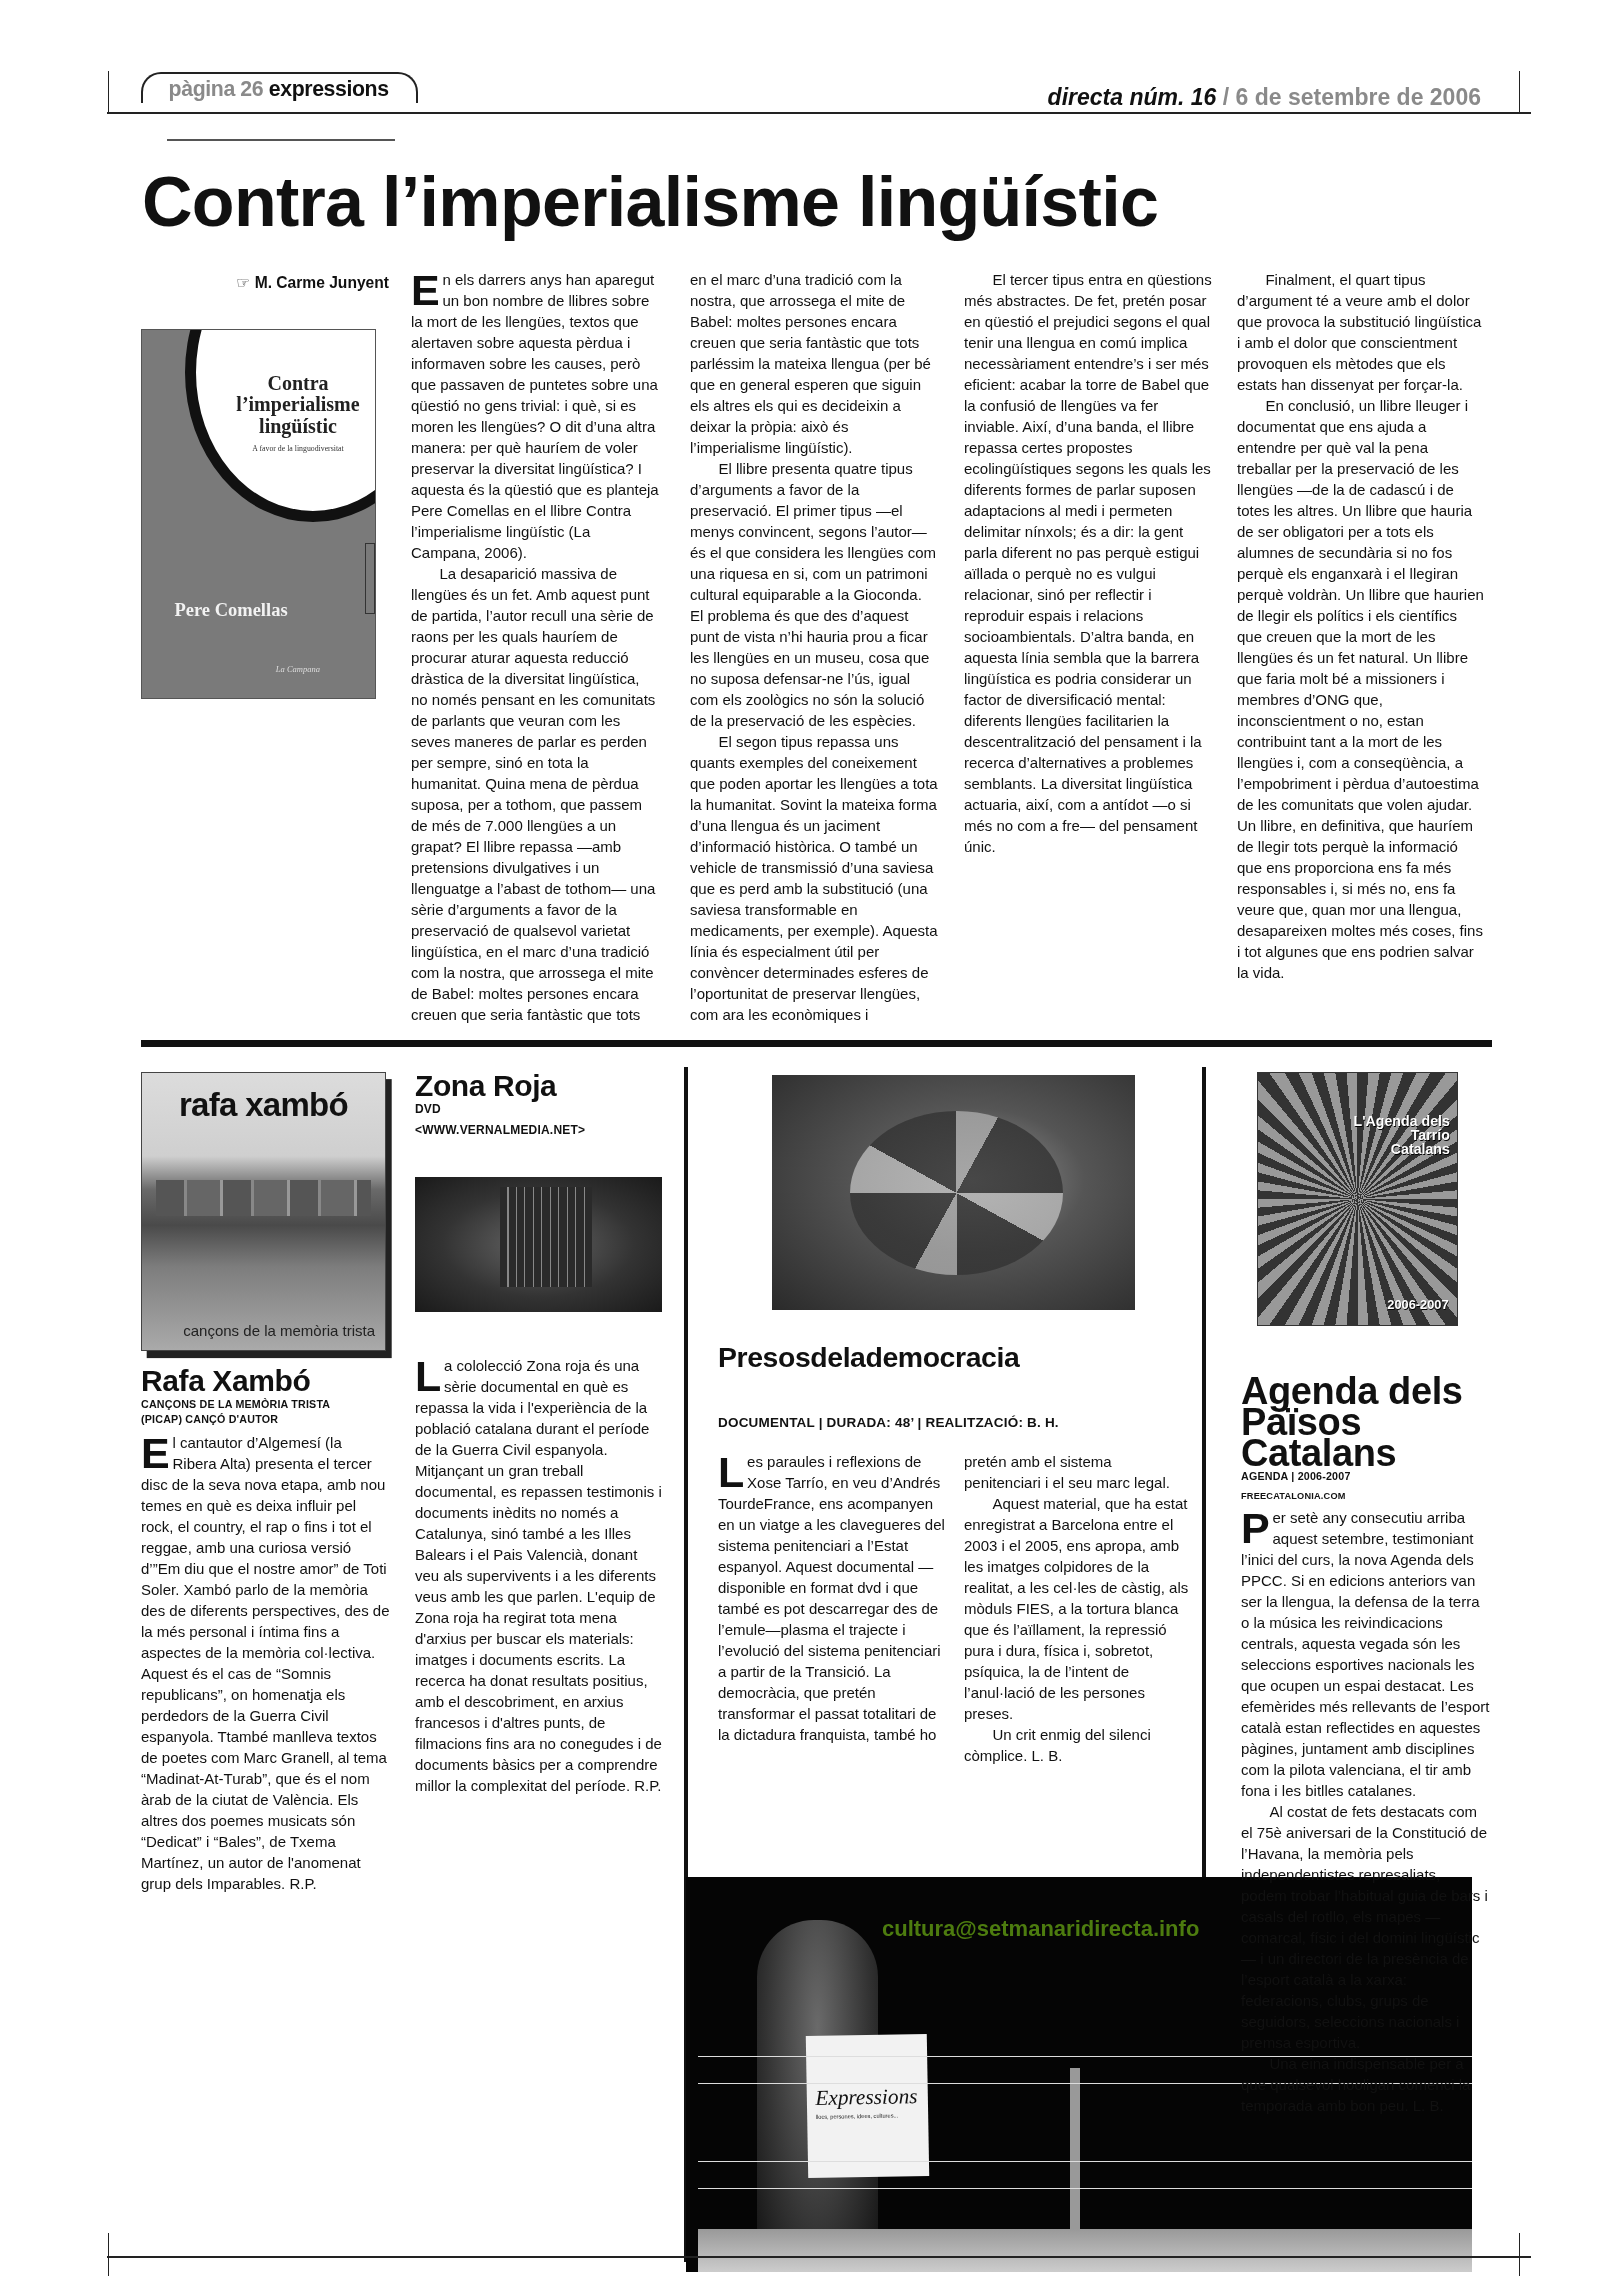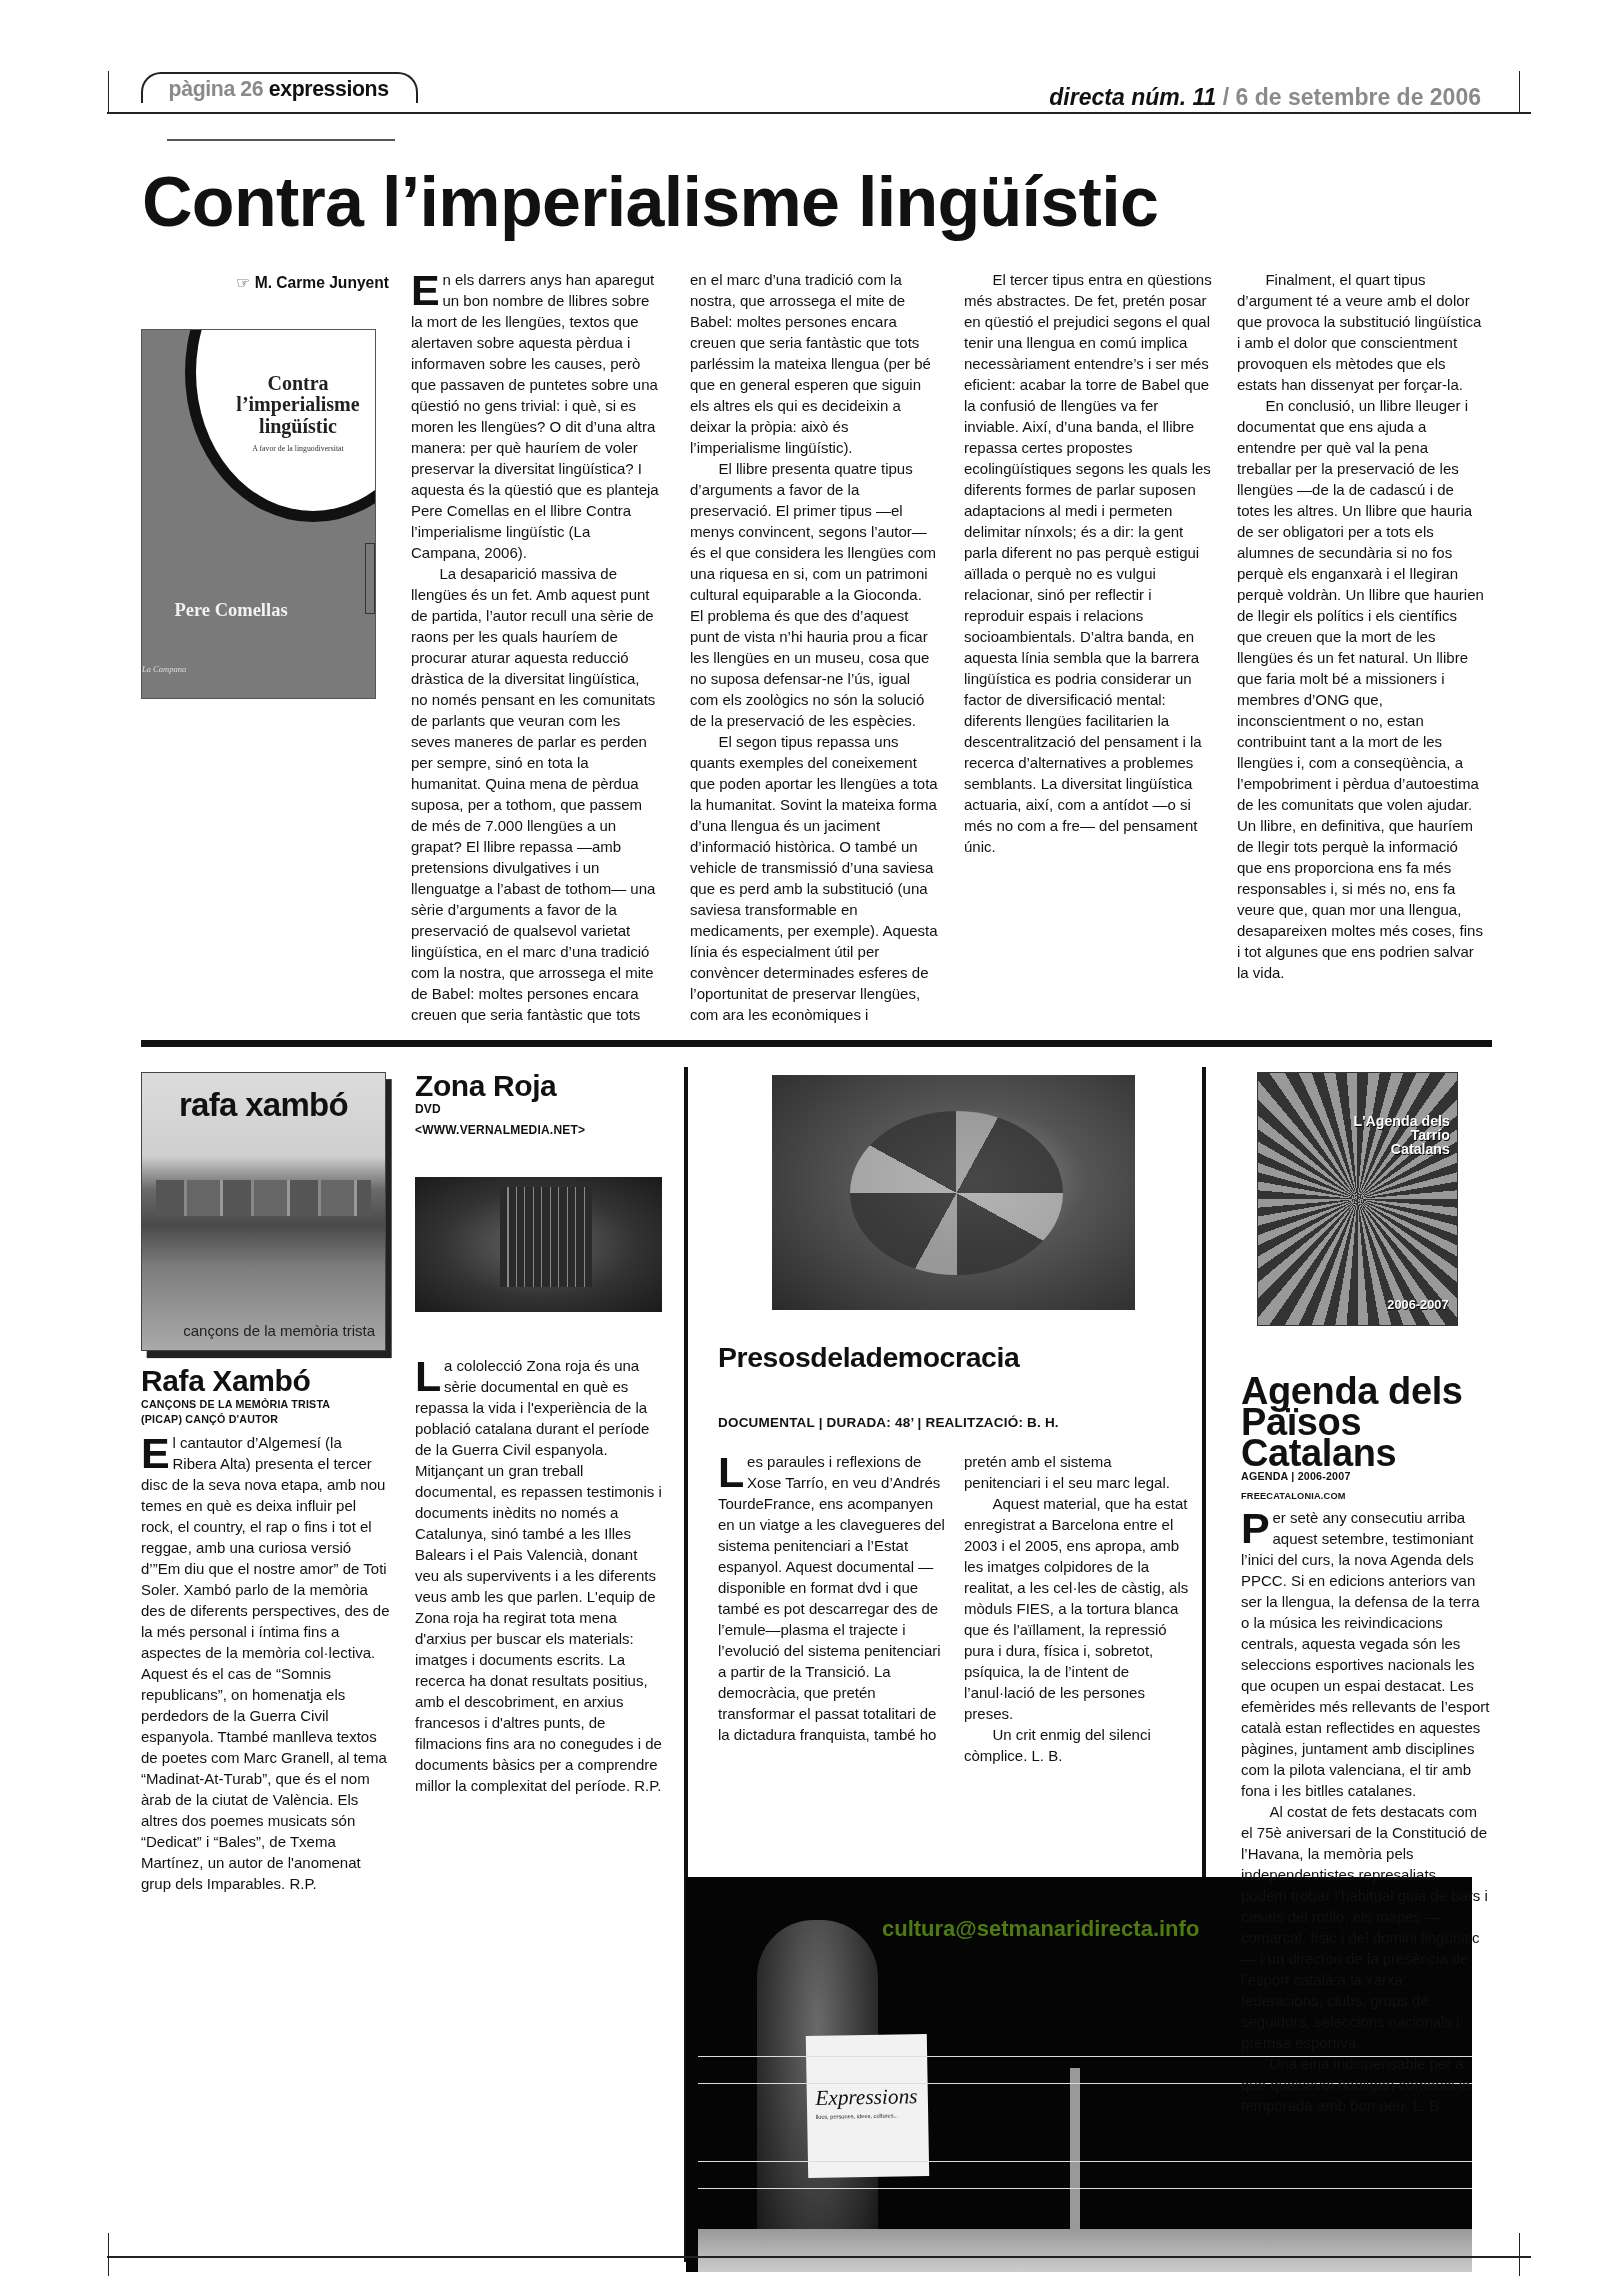--- a/index.html
+++ b/index.html
@@ -25,21 +25,21 @@
   .dropcap { float: left; font-size: 43px; line-height: 36px; font-weight: bold; margin: 2.8px 2.8px 0 0; }
 
   .col { position: absolute; }
 
   
   .book-cover { position: absolute; left: 141px; top: 329px; width: 235px; height: 370px; background: #7a7a7a; overflow: hidden; border: 0.7px solid #555; }
   .book-ellipse { position: absolute; left: 43px; top: -107px; width: 256px; height: 299px; border-radius: 50%; background: #fff; border: 11.4px solid #111; }
   .book-title { position: absolute; left: 78px; top: 43px; width: 156px; text-align: center; font-family: "Liberation Serif", serif; font-weight: bold; font-size: 20px; line-height: 21.3px; color: #222; }
   .book-sub { position: absolute; left: 78px; top: 114px; width: 156px; text-align: center; font-family: "Liberation Serif", serif; font-size: 7.8px; line-height: 10px; color: #333; }
   .book-author { position: absolute; left: 0; top: 270px; width: 178px; text-align: center; font-family: "Liberation Serif", serif; font-weight: bold; font-size: 18.5px; color: #f2f2f2; }
-  .book-pub { position: absolute; left: 0; top: 334px; width: 178px; text-align: left; font-family: "Liberation Serif", serif; font-style: italic; font-size: 8.5px; color: #ddd; }
+  .book-pub { position: absolute; left: 0; top: 334px; width: 178px; text-align: right; font-family: "Liberation Serif", serif; font-style: italic; font-size: 8.5px; color: #ddd; }
   .book-spine { position: absolute; right: 0; top: 213px; width: 10px; height: 71px; border: 0.7px solid #333; }
 
   
   .thick-rule { position: absolute; left: 141px; top: 1040px; width: 1351px; height: 7.1px; background: #111; }
   .vrule { position: absolute; width: 4.3px; background: #111; }
 
   
   .review-title { font-size: 30px; font-weight: bold; line-height: 1.05; letter-spacing: -0.4px; }
   .review-sub { font-size: 10.7px; font-weight: bold; line-height: 15.6px; text-transform: uppercase; letter-spacing: 0.2px; }
   .img-box { position: absolute; overflow: hidden; }
@@ -78,21 +78,21 @@
 <div class="crop" style="left:1519px;top:71px;"></div>
 <div class="crop" style="left:108px;top:2233px;"></div>
 <div class="crop" style="left:1519px;top:2233px;"></div>
 
 <div class="hdr-line"></div>
 <div class="hdr-tab">
   <span class="grey">pàgina 26</span>
   <span>expressions</span>
 </div>
 <div class="hdr-right">
-  <span>directa núm. 11</span>
+  <span>directa núm. 16</span>
   <span class="grey">/ 6 de setembre de 2006</span>
 </div>
 <div class="kicker-line"></div>
 
 <h1 class="headline">Contra l’imperialisme lingüístic</h1>
 
 <div class="byline">
   <span>☞</span>
   <span>M. Carme Junyent</span>
 </div>

